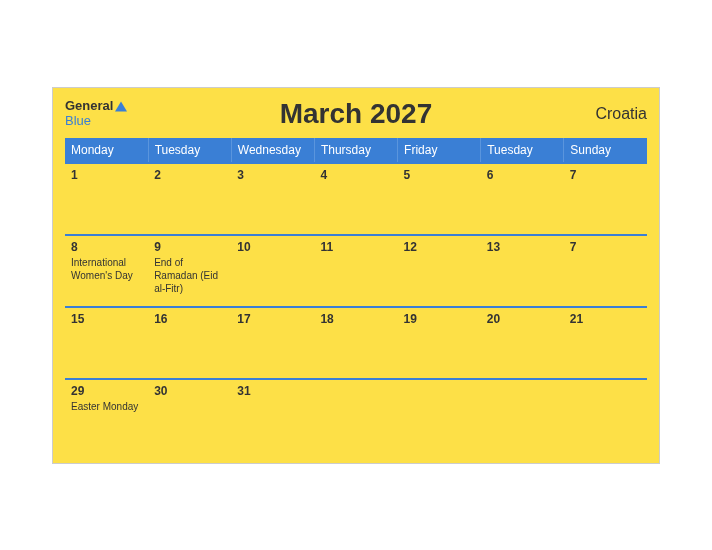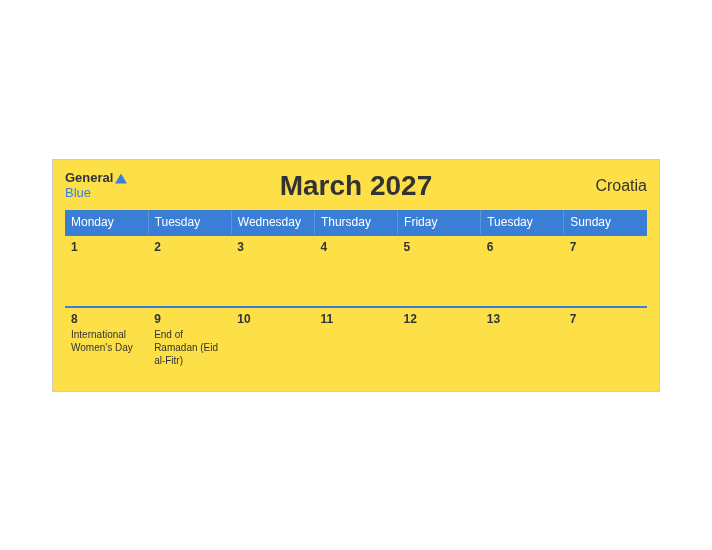--- a/index.html
+++ b/index.html
@@ -165,15 +165,51 @@
           <td>
             <span class="day-num">12</span>
           </td>
           <td>
             <span class="day-num">13</span>
           </td>
           <td>
             <span class="day-num">7</span>
           </td>
         </tr>
+        <tr>
+          <td>
+            <span class="day-num">15</span>
+          </td>
+          <td>
+            <span class="day-num">16</span>
+          </td>
+          <td>
+            <span class="day-num">17</span>
+          </td>
+          <td>
+            <span class="day-num">18</span>
+          </td>
+          <td>
+            <span class="day-num">19</span>
+          </td>
+          <td>
+            <span class="day-num">20</span>
+          </td>
+          <td>
+            <span class="day-num">21</span>
+          </td>
+        </tr>
+        <tr class="last-row">
+          <td><span class="day-num">29</span><span class="event-text">Easter Monday</span></td>
+          <td>
+            <span class="day-num">30</span>
+          </td>
+          <td>
+            <span class="day-num">31</span>
+          </td>
+          <td></td>
+          <td></td>
+          <td></td>
+          <td></td>
+        </tr>
       </tbody>
   </table>
 </div>
 
 </body></html>

